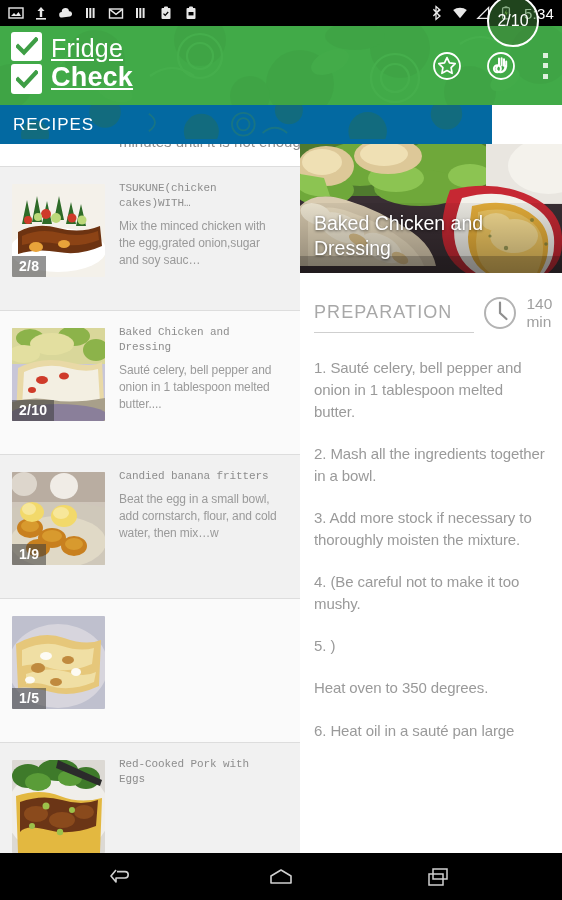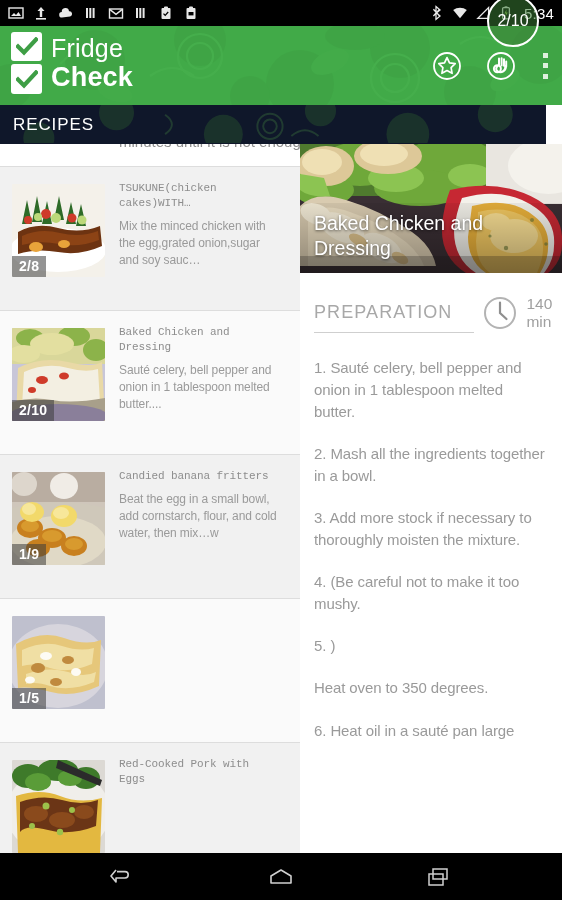--- a/index.html
+++ b/index.html
@@ -31,36 +31,36 @@
     position:absolute; left:11px; top:6px; display:flex; align-items:center; gap:9px;
   }
   .fridge-mark { width:31px; height:62px; position:relative; }
   .fridge-door {
     position:absolute; left:0; width:31px; background:#fff; border-radius:3px;
     display:flex; align-items:center; justify-content:center;
   }
   .fridge-door.top { top:0; height:29px; }
   .fridge-door.bottom { top:32px; height:30px; }
   .fridge-door .tick { display:block; }
-  .brand { display:flex; flex-direction:column; line-height:1; color:#fff; }
+  .brand { display:flex; flex-direction:column; line-height:1; color:#fff;text-decoration:underline; }
   .brand-1 { font-size:25px; font-weight:400; letter-spacing:.2px; }
   .brand-2 { font-size:27px; font-weight:700; letter-spacing:.2px; margin-top:3px; }
   .appbar-actions {
     position:absolute; right:6px; top:0; height:79px;
     display:flex; align-items:center; gap:24px; padding-right:8px;
   }
   .act { width:30px; height:30px; position:relative; cursor:pointer; }
   .kebab { width:6px; height:26px; display:flex; flex-direction:column;
            justify-content:space-between; align-items:center; margin-left:2px; cursor:pointer; }
   .kebab i { width:5px; height:5px; background:#dff0dd; display:block; }
 
   
   .sectionbar {
-    position:absolute; top:105px; left:0; width:546px; height:39px;
-    background:#0f172a; overflow:hidden;
+    position:absolute; top:105px; left:0; width:492px; height:39px;
+    background:#0369a1; overflow:hidden;
   }
   .sectionbar .pattern { position:absolute; inset:0; opacity:.30; }
   .section-title {
     position:absolute; left:13px; top:10px; color:#fff; font-size:17px;
     letter-spacing:.9px; font-weight:400;
   }
   .counter-badge {
     position:absolute; right:23px; top:-5px;
     width:52px; height:52px; border-radius:50%;
     border:2px solid #ffffff; background:rgba(58,124,53,.55);

